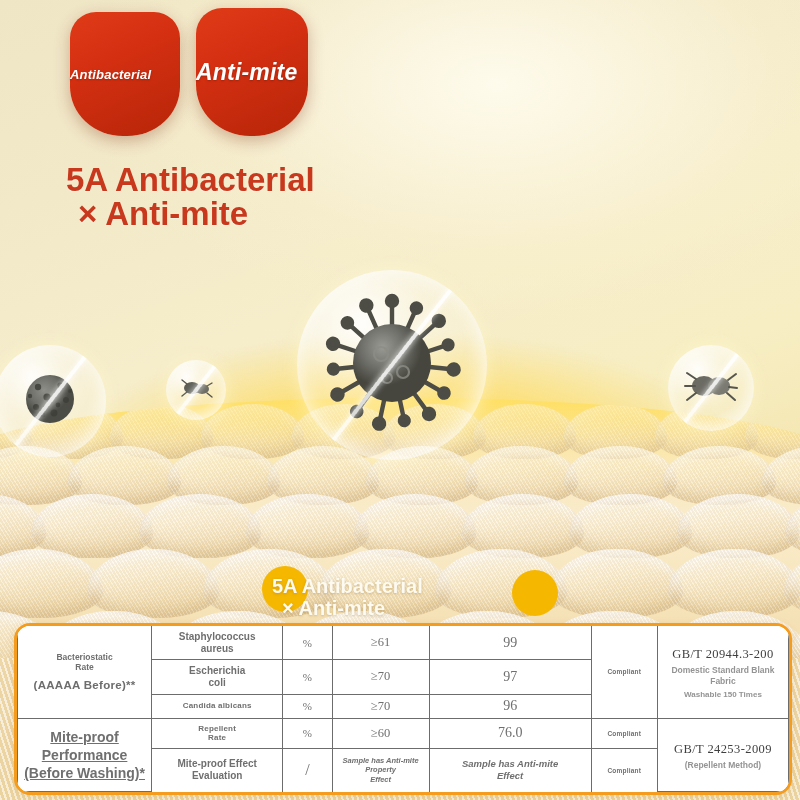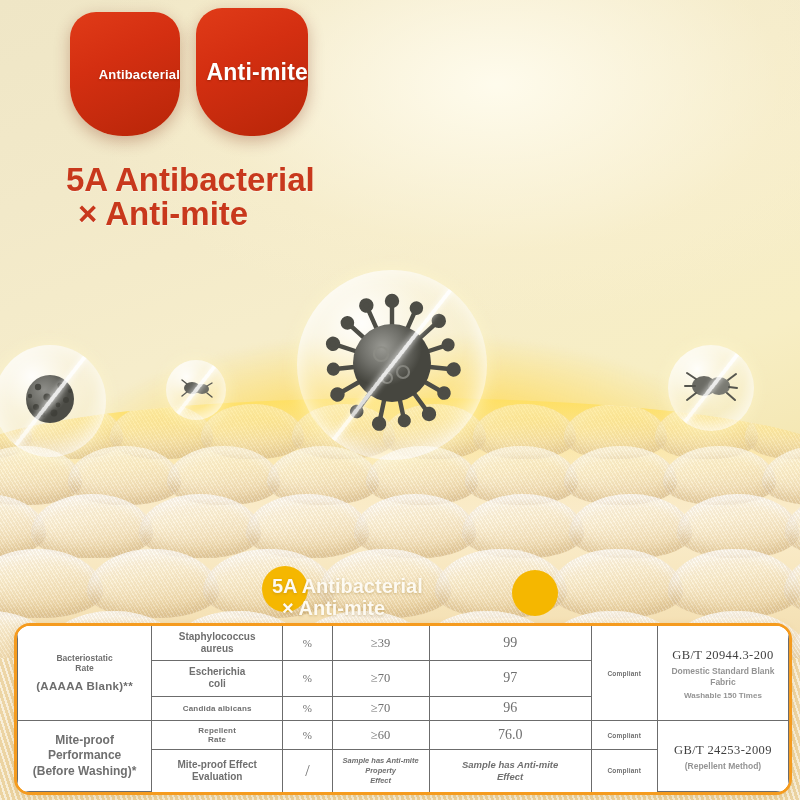--- a/index.html
+++ b/index.html
@@ -76,21 +76,21 @@
     box-shadow:0 0 6px rgba(255,255,255,.9);
   }
   .germ{position:absolute;left:50%;top:50%;transform:translate(-50%,-50%);}
 
   
   .badge{
     position:absolute;
     background:linear-gradient(155deg,#e03b18 0%,#d42f11 38%,#c42a0d 72%,#b82507 100%);
     border-radius:26px 26px 48% 48% / 26px 26px 40% 40%;
     box-shadow:0 5px 16px rgba(120,30,8,.30);
-    display:flex;align-items:center;justify-content:flex-end;
+    display:flex;align-items:center;justify-content:flex-start;font-style:italic;
   }
   .badge-label{
     color:#fff;font-weight:bold;letter-spacing:.2px;white-space:nowrap;
     text-shadow:0 1px 2px rgba(120,30,8,.55);
   }
 
   
   .headline{
     position:absolute;left:66px;top:163px;
     color:#c8381c;font-weight:bold;line-height:1.04;
@@ -135,21 +135,21 @@
     padding:1px 2px;
     background:#fff;
   }
   td.nob-l{border-left:none;}
   td.nob-r{border-right:none;}
   tr.firstrow td{border-top:none;}
   tr.lastrow td{border-bottom:none;text-align:center;}
 
   .c-rowhead{font-size:8.5px;font-weight:bold;color:#8d8d8d;line-height:1.25;}
   .c-rowhead .big{display:block;font-size:11.5px;color:#6d6d6d;margin-top:5px;letter-spacing:.3px;}
-  .c-rowhead2{font-size:12px;font-weight:bold;color:#9a9a9a;line-height:1.3;text-align:left;padding-left:6px;}
+  .c-rowhead2{font-size:14px;font-weight:bold;color:#9a9a9a;line-height:1.3;text-align:left;padding-left:6px;text-decoration:underline;}
   .c-item{font-size:10px;font-weight:bold;color:#8a8a8a;line-height:1.2;}
   .c-item.small{font-size:8px;letter-spacing:.2px;}
   .c-unit{font-size:11px;color:#6b6b6b;font-family:"Liberation Serif", serif;}
   .c-std{font-size:12.5px;color:#4f4f4f;font-family:"Liberation Serif", serif;}
   .c-val{font-size:14px;color:#3d3d3d;font-family:"Liberation Serif", serif;}
   .c-val.slash{font-size:16px;}
   .c-text{font-size:9.5px;font-weight:bold;color:#8a8a8a;line-height:1.25;font-style:italic;}
   .c-text.tiny{font-size:7.5px;line-height:1.3;}
   .c-comp{font-size:6.5px;font-weight:bold;color:#8f8f8f;letter-spacing:.2px;}
   .c-norm{font-size:12.5px;color:#3f3f3f;font-family:"Liberation Serif", serif;letter-spacing:.4px;white-space:nowrap;}
@@ -390,28 +390,28 @@
         <col style="width:12.6%">
           <col style="width:21.0%">
           <col style="width:8.6%">
           <col style="width:17.0%">
       </colgroup>
       <tbody>
         <tr class="firstrow">
           <td class="nob-l c-rowhead" rowspan="3">
             <span>Bacteriostatic</span><br>
             <span>Rate</span>
-            <span class="big">(AAAAA Blank)**</span>
+            <span class="big">(AAAAA Before)**</span>
           </td>
           <td class="c-item">
             <span>Staphylococcus</span><br>
             <span>aureus</span>
           </td>
           <td class="c-unit">%</td>
-          <td class="c-std">≥39</td>
+          <td class="c-std">≥61</td>
           <td class="c-val">99</td>
           <td class="c-comp" rowspan="3">Compliant</td>
           <td class="nob-r" rowspan="3">
             <span class="c-norm">GB/T  20944.3-200</span>
             <span class="c-normsub">Domestic Standard Blank Fabric</span>
             <span class="c-normsub2">Washable 150 Times</span>
           </td>
         </tr>
         <tr>
           <td class="c-item">

